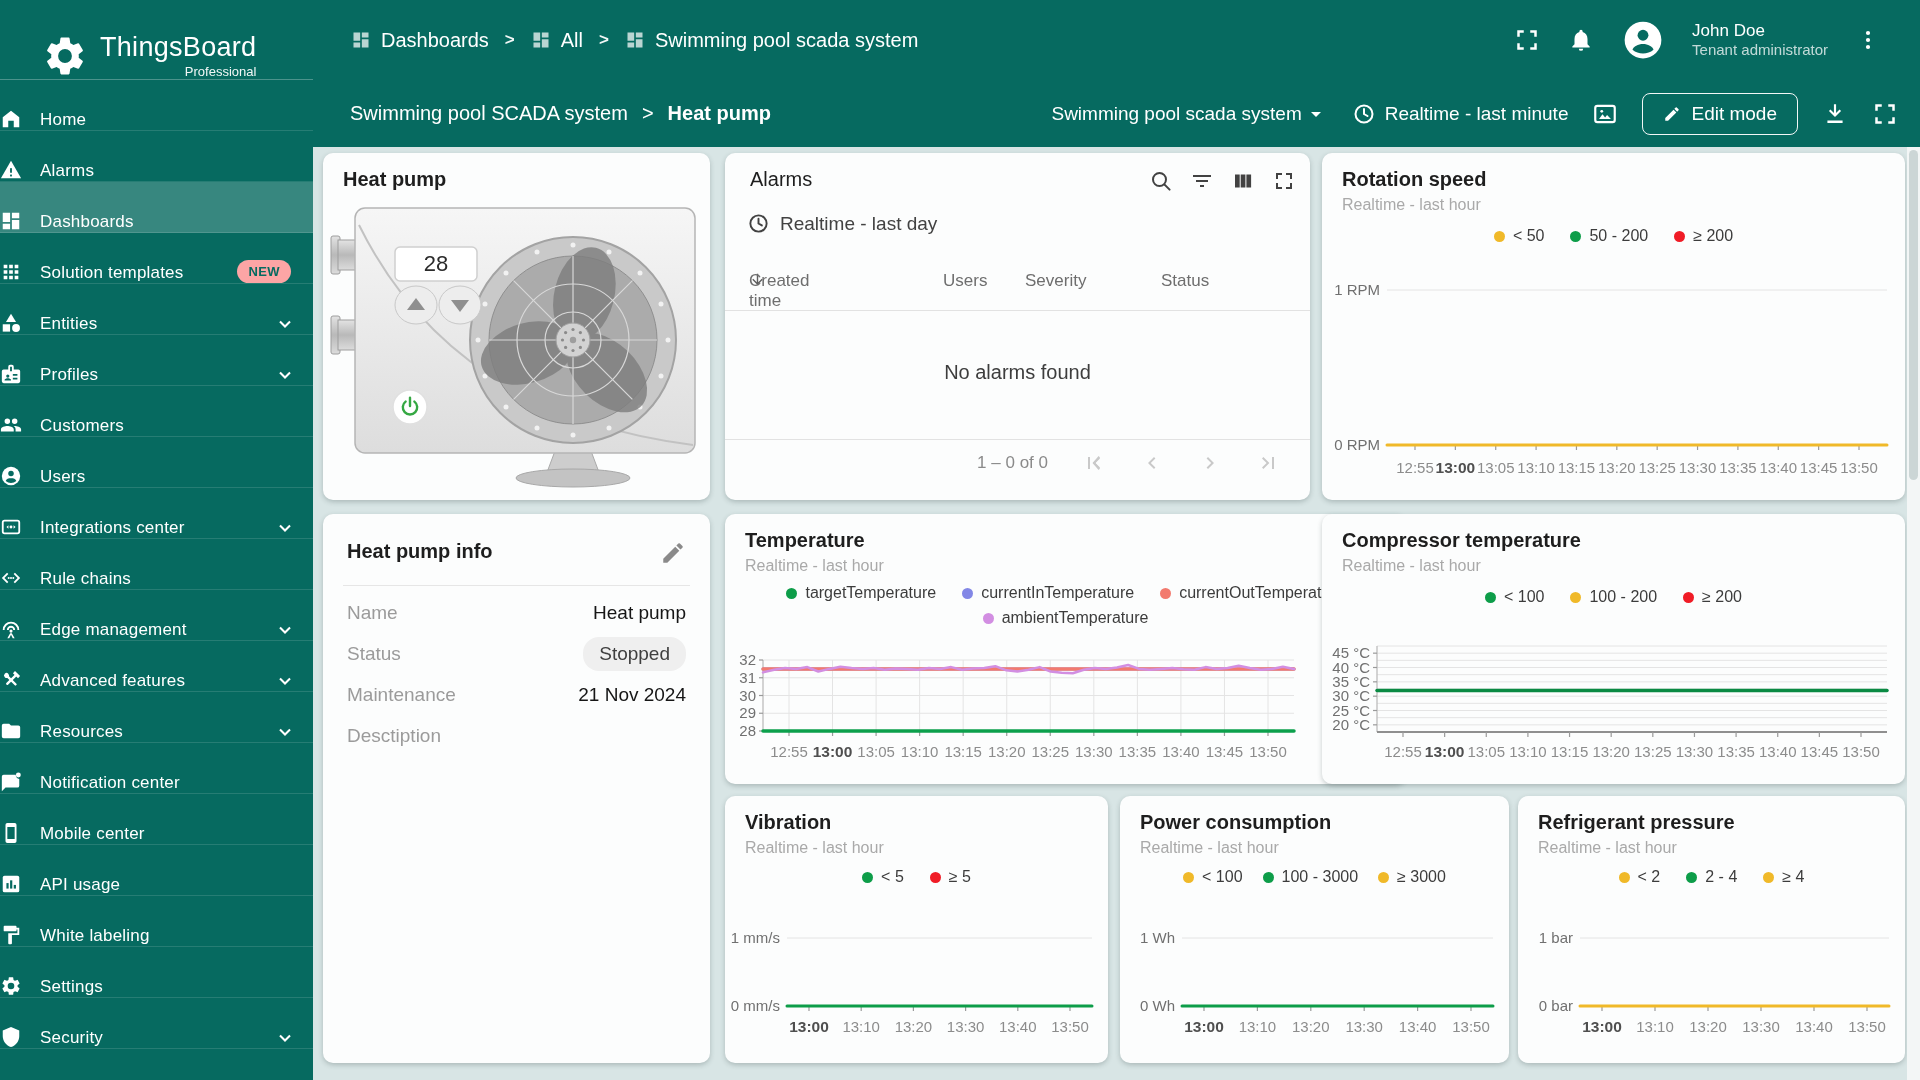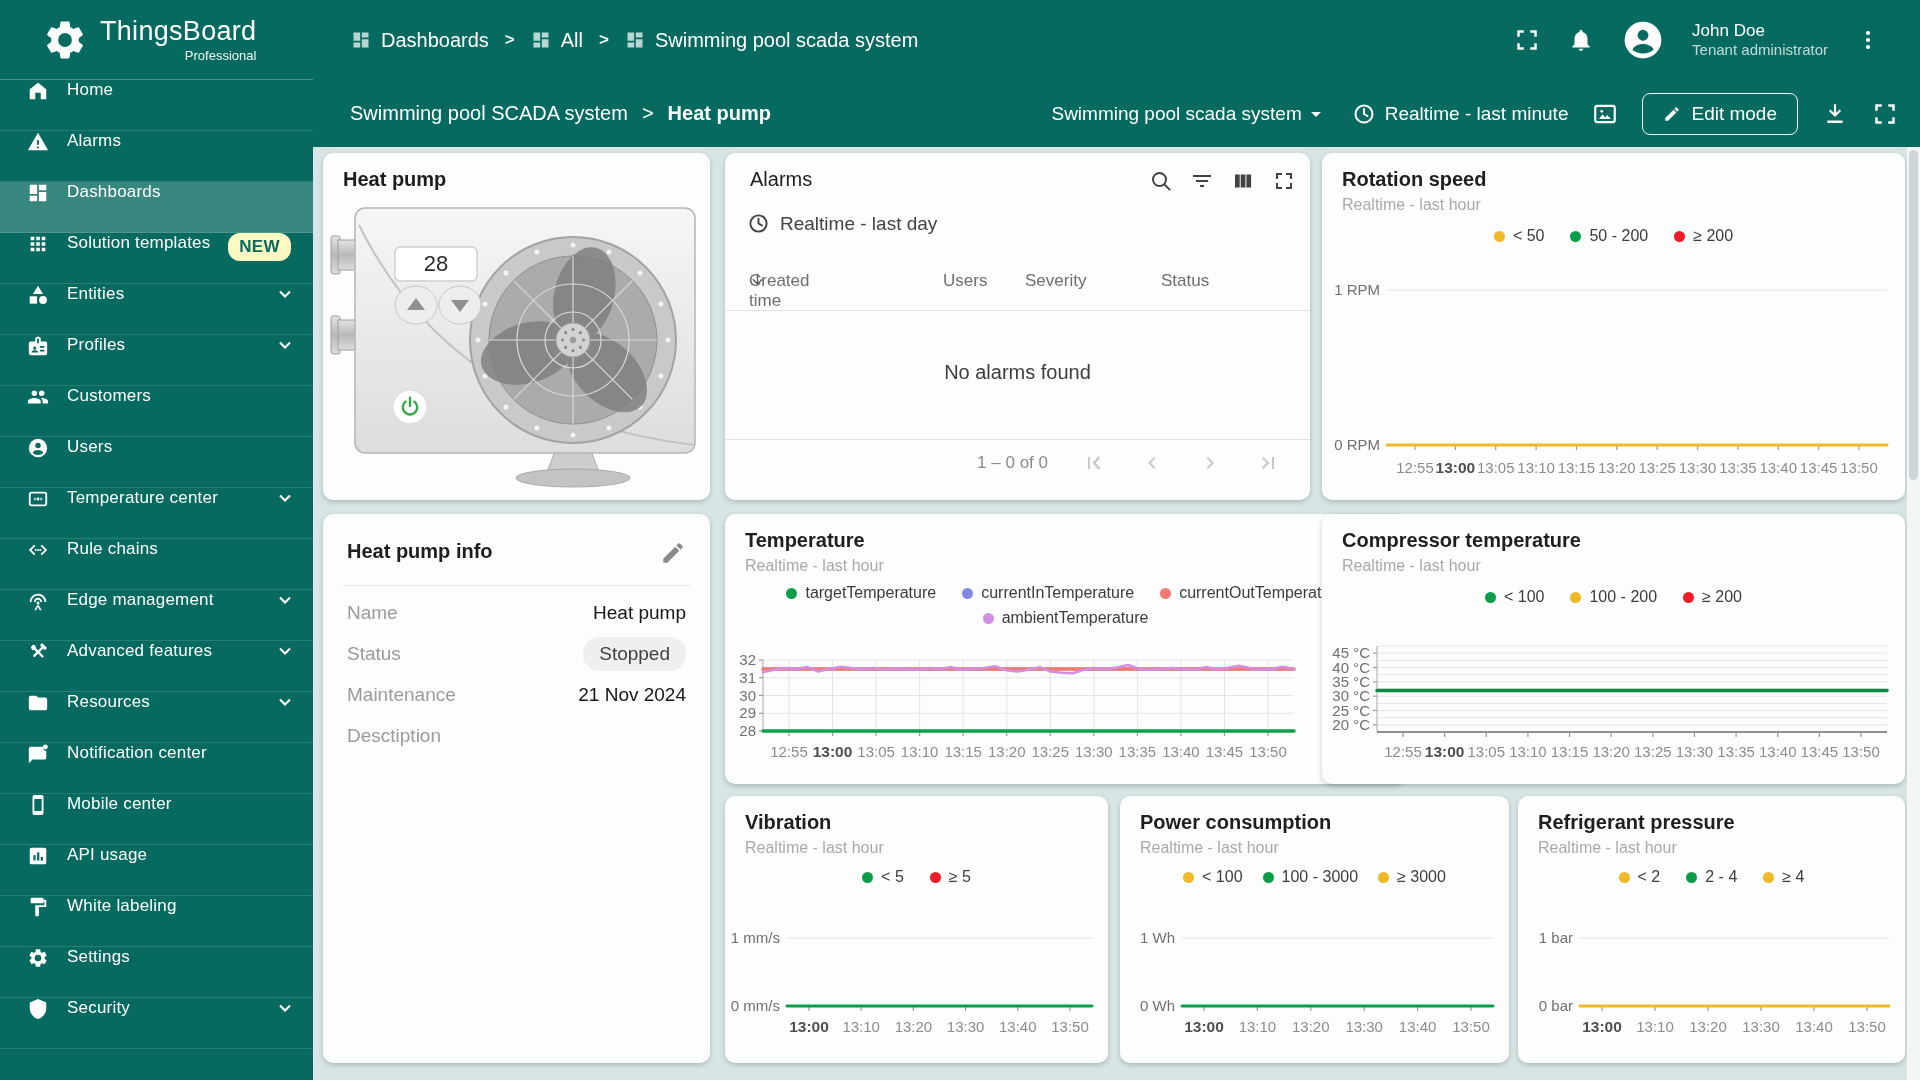--- a/index.html
+++ b/index.html
@@ -1,41 +1,41 @@
 <!DOCTYPE html>
 <html><head>
 <meta charset="utf-8">
 <style>
   * { margin:0; padding:0; box-sizing:border-box; }
   html,body { width:1920px; height:1080px; overflow:hidden; font-family:"Liberation Sans", sans-serif; }
   .app { width:1920px; height:1080px; display:flex; flex-direction:column; background:#066a60; }
 
   
   .topbar { height:80px; display:flex; align-items:stretch; color:#fff; flex:0 0 auto; }
-  .logo-block { width:313px; flex:0 0 auto; display:flex; align-items:center; padding-left:42px; border-bottom:1px solid rgba(255,255,255,.28); }
+  .logo-block { width:313px; flex:0 0 auto; display:flex; align-items:flex-end; padding-left:42px; border-bottom:1px solid rgba(255,255,255,.28); }
   .logo-gear { margin-right:12px; }
   .logo-text .tb-name { font-size:27px; font-weight:500; letter-spacing:.3px; }
   .logo-text .tb-sub { font-size:13px; text-align:right; opacity:.95; margin-top:1px; }
   .breadcrumbs { display:flex; align-items:center; margin-left:38px; gap:0; font-size:20px; }
   .crumb { display:flex; align-items:center; gap:10px; cursor:pointer; }
   .crumb svg { opacity:.72; }
   .crumb-sep { margin:0 16px; font-size:17px; font-weight:700; opacity:.95; }
   .top-actions { margin-left:auto; display:flex; align-items:center; gap:28px; padding-right:40px; }
   .user-block { line-height:1.25; }
   .user-name { font-size:17px; }
   .user-role { font-size:15px; opacity:.75; }
   .icon-btn { background:none; border:none; cursor:pointer; display:flex; align-items:center; }
 
   
   .body-row { flex:1; display:flex; min-height:0; }
   .sidebar { width:313px; flex:0 0 auto; overflow:hidden; }
-  .side-item { height:51px; display:flex; align-items:flex-start; padding-left:27px; color:#fff; font-size:17px; font-weight:500; border-bottom:1px solid rgba(255,255,255,.13); cursor:pointer; letter-spacing:.2px; }
+  .side-item { height:51px; display:flex; align-items:flex-end; color:#fff; font-size:17px; font-weight:500; border-bottom:1px solid rgba(255,255,255,.13); cursor:pointer; letter-spacing:.2px; }
   .side-item svg { margin-right:18px; flex:0 0 auto; }
   .side-item.active { background:rgba(255,255,255,.2); }
-  .badge-new { margin-left:auto; margin-right:22px; background:#fef9c3; color:#066a60; font-size:17px; font-weight:700; padding:4px 11px; border-radius:12px; letter-spacing:.4px; }
+  .badge-new { margin-left:auto; margin-right:22px; background:#fca5a5; color:#066a60; font-size:13px; font-weight:700; padding:4px 11px; border-radius:12px; letter-spacing:.4px; }
   .chev { margin-left:auto; margin-right:20px; }
 
   .main-col { flex:1; display:flex; flex-direction:column; min-width:0; }
   .toolbar { height:67px; flex:0 0 auto; display:flex; align-items:center; color:#fff; padding:0 22px 0 37px; }
   .tb-title { font-size:20px; display:flex; align-items:center; gap:14px; }
   .tb-title .cur { font-weight:700; }
   .tb-right { margin-left:auto; display:flex; align-items:center; gap:24px; }
   .tb-state { display:flex; align-items:center; gap:2px; font-size:19px; cursor:pointer; }
   .tb-time { display:flex; align-items:center; gap:9px; font-size:19px; cursor:pointer; }
   .edit-btn { display:flex; align-items:center; gap:10px; border:1.5px solid rgba(255,255,255,.95); border-radius:8px; background:none; color:#fff; font-size:19px; font-weight:500; padding:9px 20px; cursor:pointer; font-family:inherit;justify-content:center; }
@@ -214,21 +214,21 @@
             <path d="M12 14.2c-2.7 0-5.3 1.35-5.8 3.2a9 9 0 0 0 11.6 0c-.5-1.85-3.1-3.2-5.8-3.2Z" fill="#066a60"></path>
           </svg>
         <span>Users</span>
       </div>
       <div class="side-item">
         <svg width="22" height="22" viewBox="0 0 24 24">
             <rect x="3" y="5" width="18" height="14" rx="2" fill="none" stroke="#fff" stroke-width="2"></rect>
             <circle cx="12" cy="12" r="1.6" fill="#fff"></circle>
             <path d="m7 12 2.2-2v4Zm10 0-2.2-2v4Z" fill="#fff"></path>
           </svg>
-        <span>Temperature center</span>
+        <span>Integrations center</span>
         <svg class="chev" width="20" height="20" viewBox="0 0 24 24" fill="none" stroke="#fff" stroke-width="2.5">
             <path d="m6 9 6 6 6-6"></path>
           </svg>
       </div>
       <div class="side-item">
         <svg width="22" height="22" viewBox="0 0 24 24" fill="#fff">
             <path d="M7.7 6.3 2 12l5.7 5.7 1.4-1.4L4.8 12l4.3-4.3Zm8.6 0-1.4 1.4L19.2 12l-4.3 4.3 1.4 1.4L22 12Z"></path>
             <circle cx="9.5" cy="12" r="1.1"></circle>
             <circle cx="12" cy="12" r="1.1"></circle>
             <circle cx="14.5" cy="12" r="1.1"></circle>

